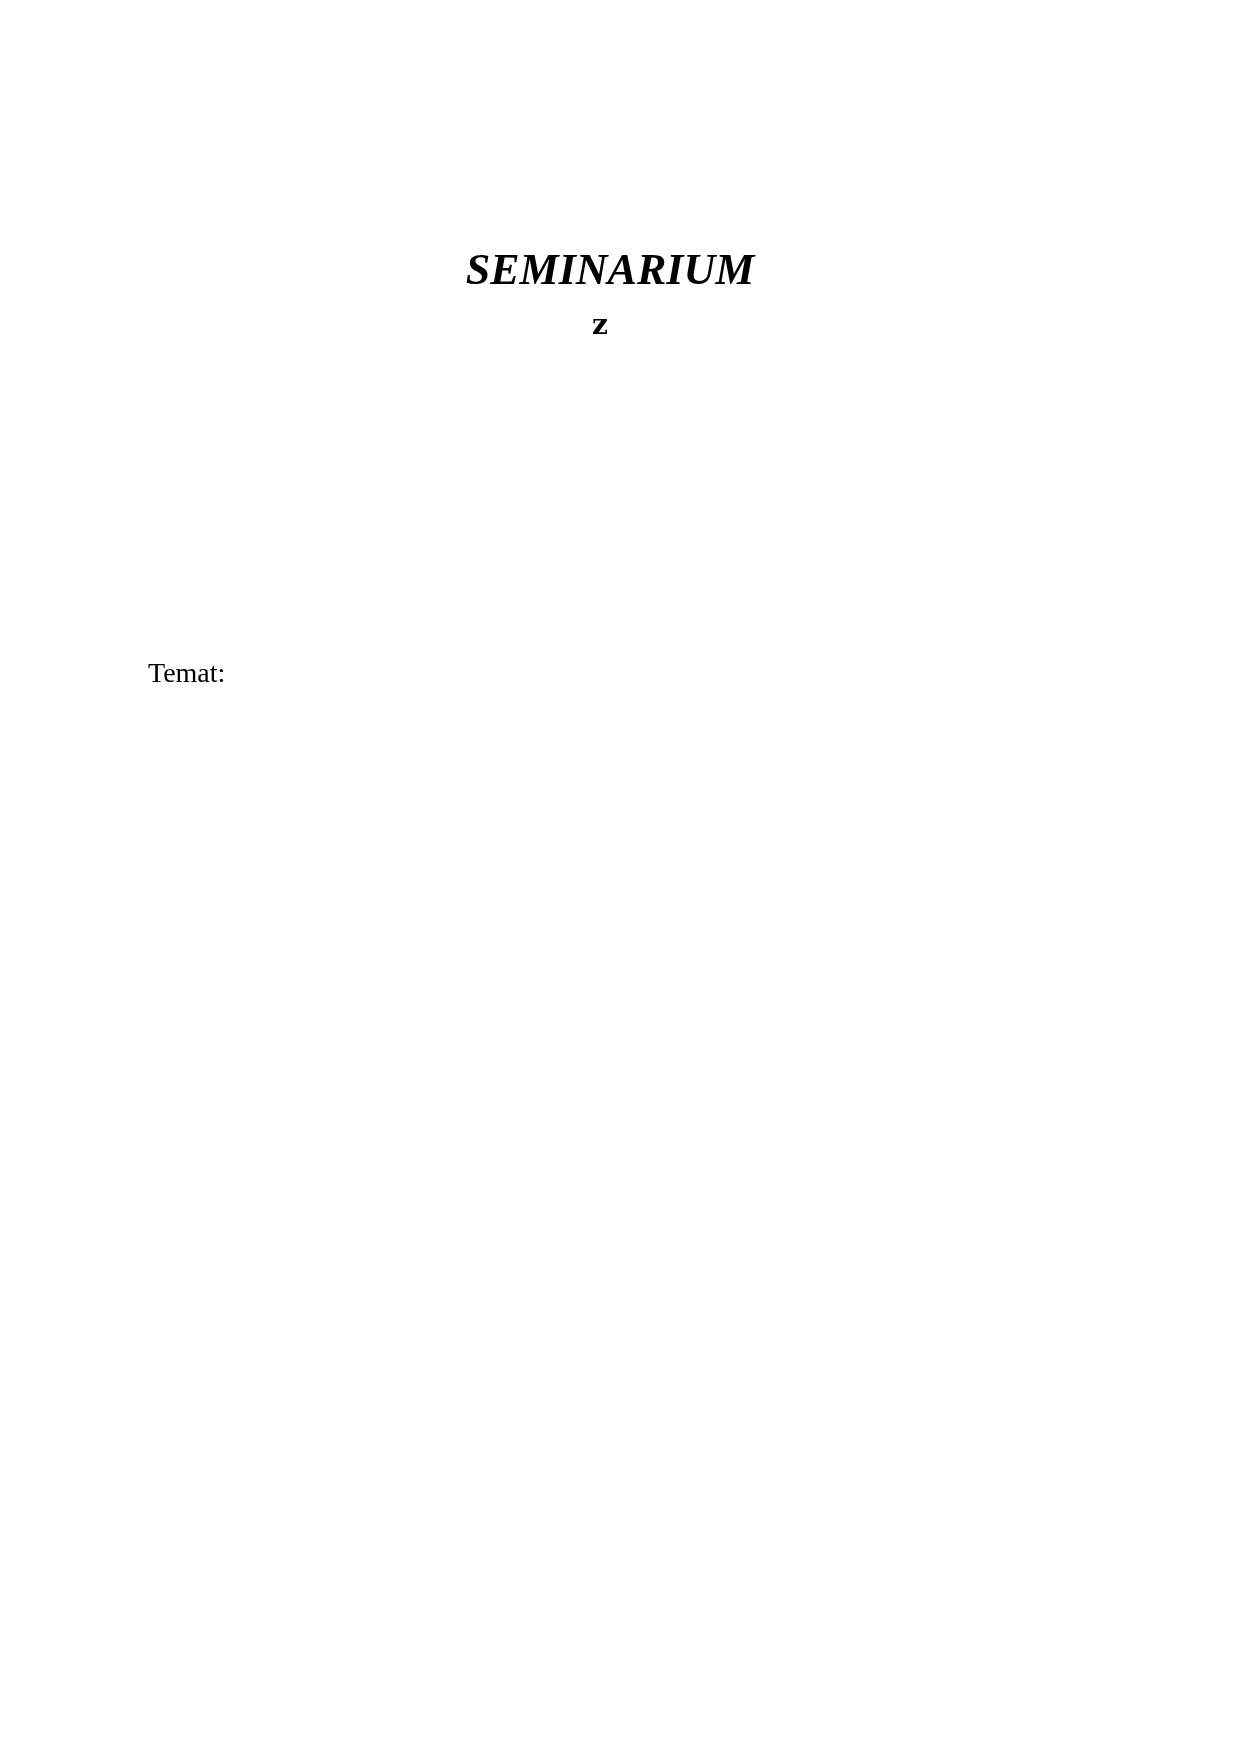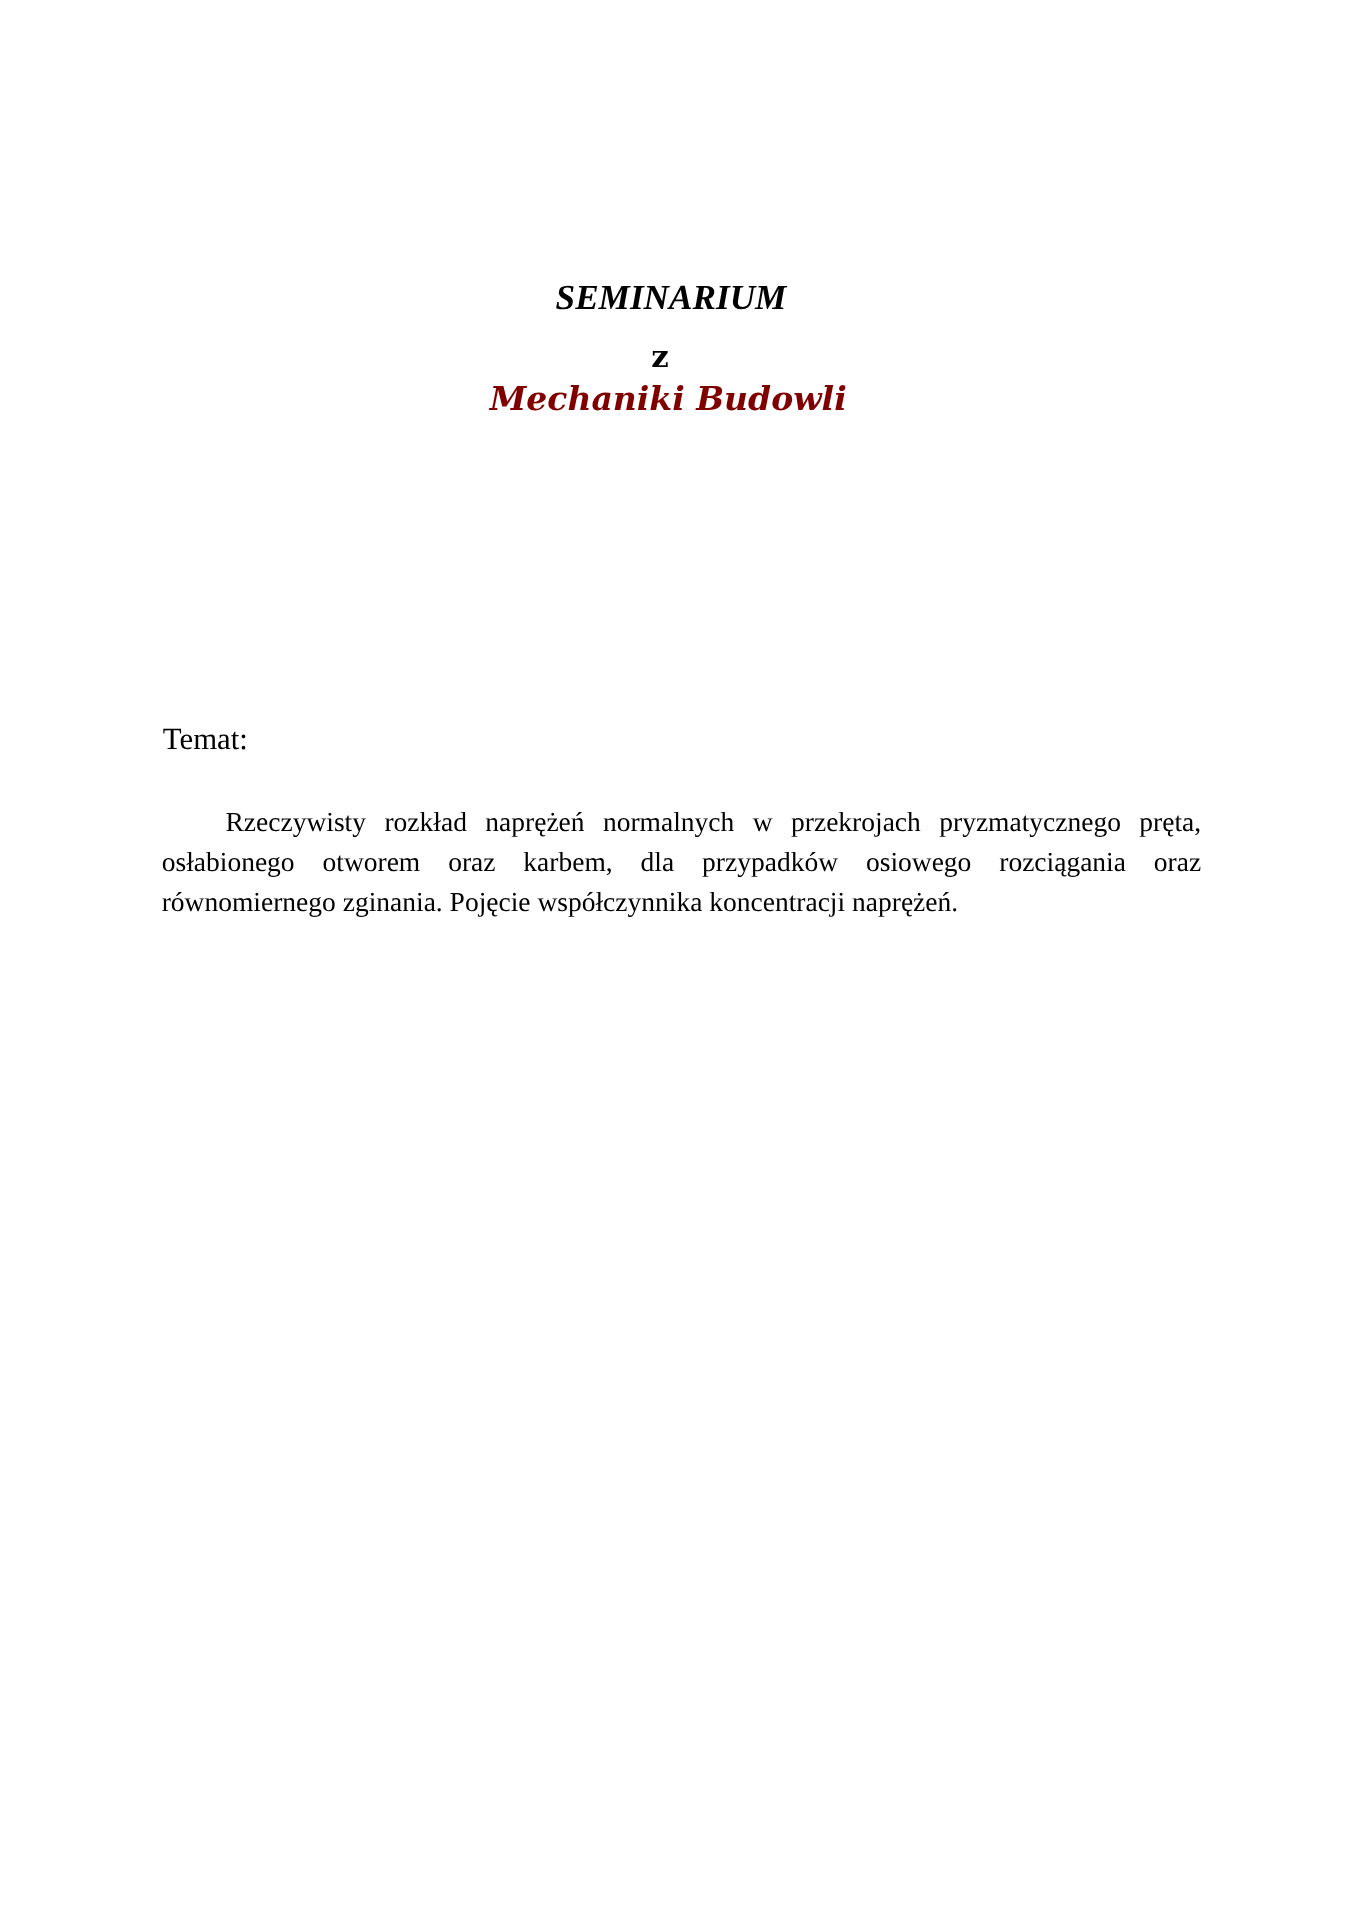--- a/index.html
+++ b/index.html
@@ -1,21 +1,21 @@
 <!DOCTYPE html>
 <html><head>
   <meta charset="utf-8">
   <style>
     html, body { margin: 0; padding: 0; background: #ffffff; }
     body { width: 1240px; height: 1754px; position: relative; overflow: hidden; font-family: "Liberation Serif", "DejaVu Serif", serif; color: #000; }
     .page { position: absolute; inset: 0; background: #fff; }
     .title {
       position: absolute; left: 0; width: 1220px; top: 246px; text-align: center;
       font-family: "Liberation Serif", serif; font-weight: bold; font-style: italic;
-      font-size: 32px; line-height: 48px; letter-spacing: 0px; padding-left: 0;
+      font-size: 44px; line-height: 48px; letter-spacing: 0px; padding-left: 0;
     }
     .title-inner { display: inline-block; margin-left: 0; }
     .z {
       position: absolute; left: 0; width: 1200px; top: 308px; text-align: center;
       font-family: "DejaVu Serif", serif; font-weight: bold; font-size: 28px; line-height: 34px;
     }
     .subject {
       position: absolute; left: 0; width: 1215px; top: 344px; text-align: center;
       font-family: "DejaVu Serif", serif; font-weight: bold; font-style: italic;
       font-size: 30px; line-height: 40px;
@@ -31,16 +31,14 @@
     }
   </style>
 </head>
 <body>
 
 <div class="page">
   <div class="title">
     <span class="title-inner">SEMINARIUM</span>
   </div>
   <div class="z">z</div>
-  <div class="subject" style="color:#800000;">Mechaniki Budowli</div>
   <div class="temat">Temat:</div>
-  <p class="topic">Rzeczywisty rozkład naprężeń normalnych w przekrojach pryzmatycznego pręta, osłabionego otworem oraz karbem, dla przypadków osiowego rozciągania oraz równomiernego zginania. Pojęcie współczynnika koncentracji naprężeń.</p>
 </div>
 
 </body></html>

